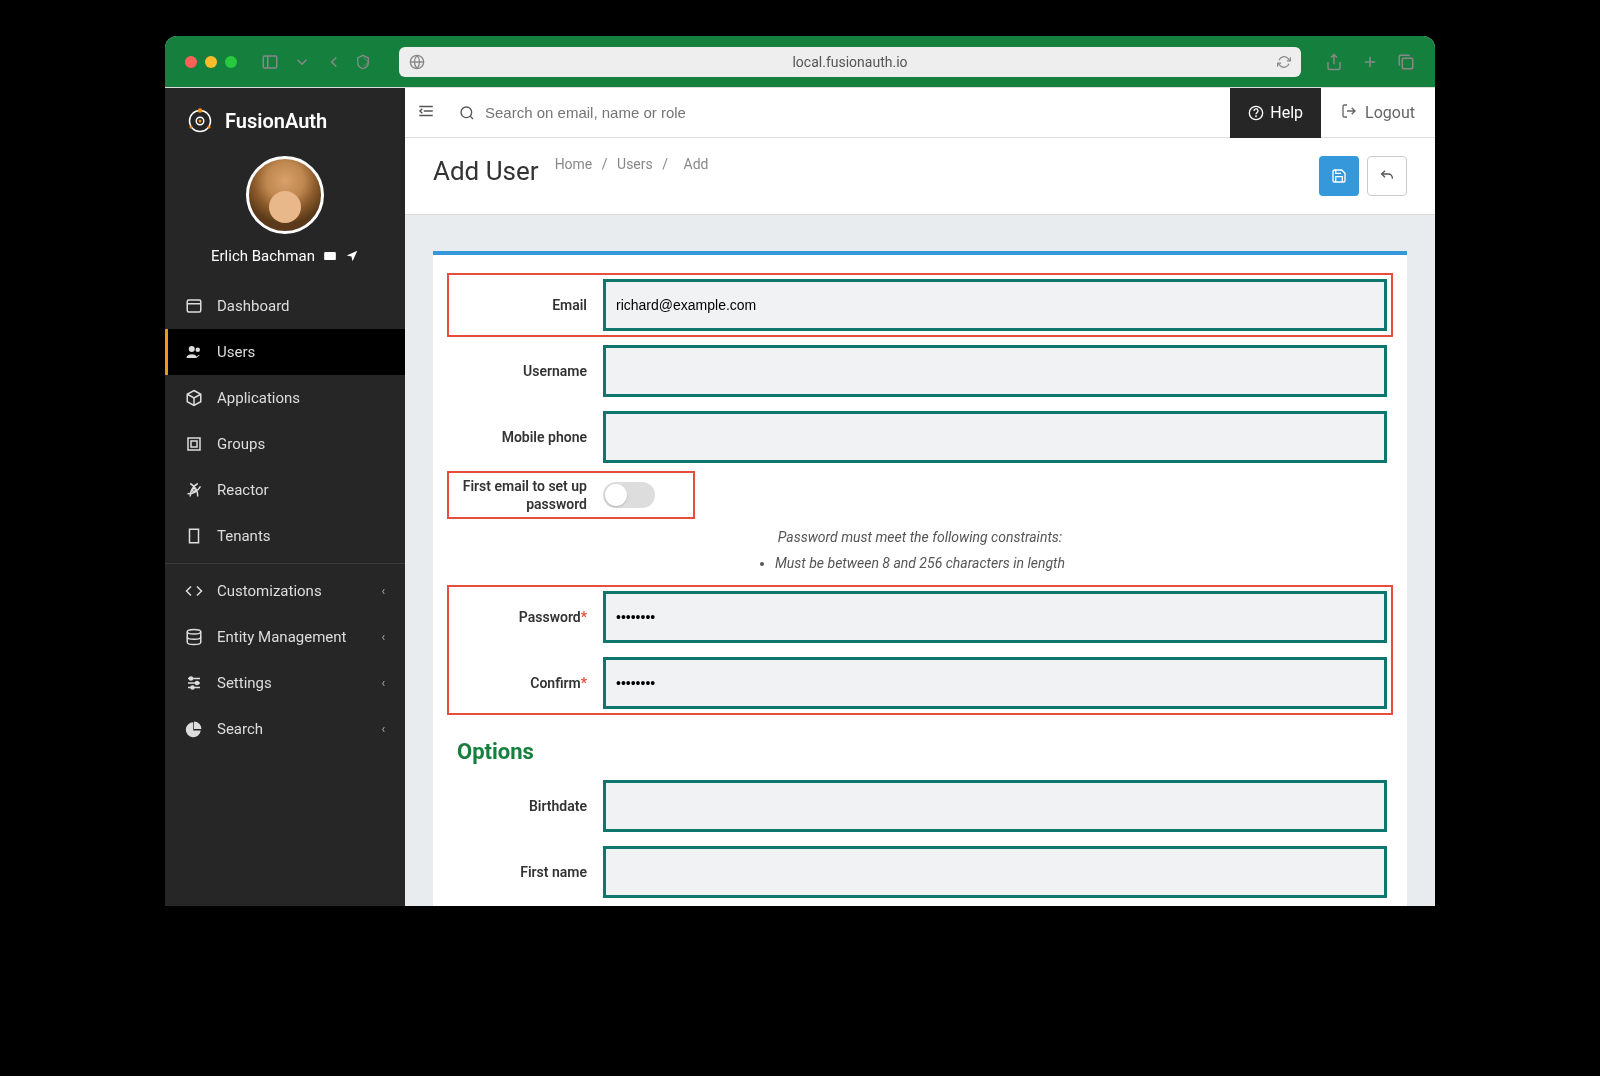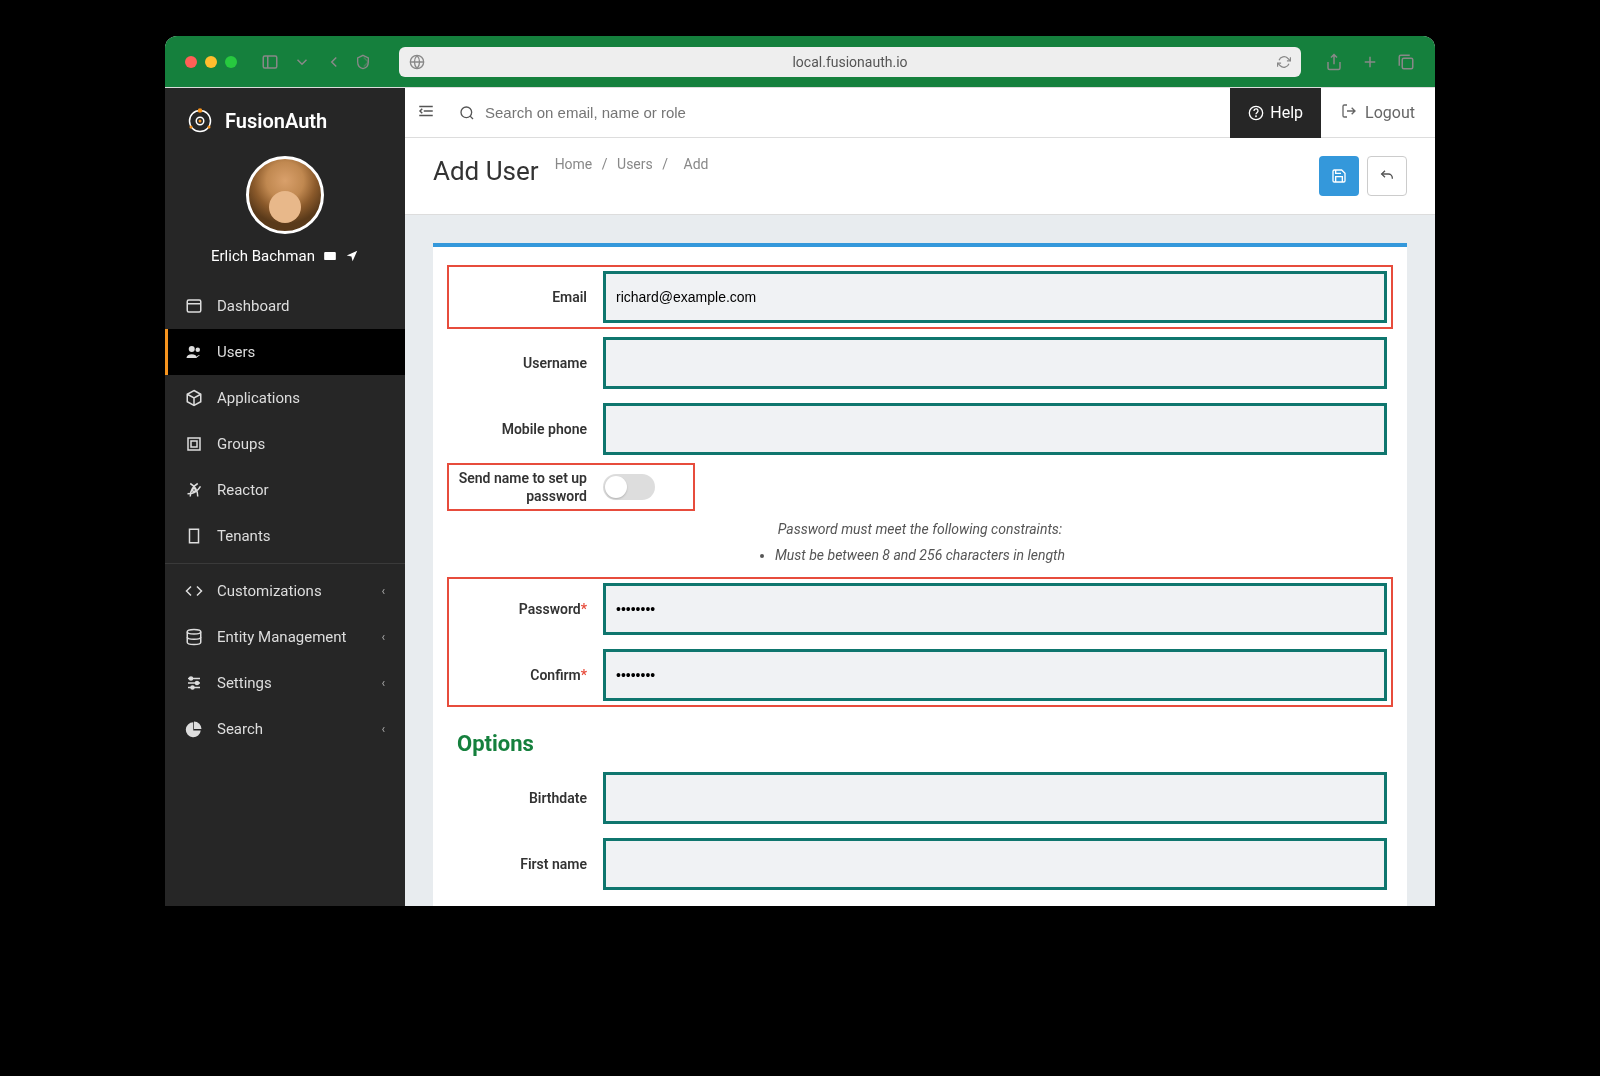--- a/index.html
+++ b/index.html
@@ -42,21 +42,21 @@
 .search input { border: none; outline: none; font-size: 15px; flex: 1; }
 .help-btn { background: #262626; color: #fff; padding: 0 18px; height: 50px; display: flex; align-items: center; gap: 6px; font-size: 16px; cursor: pointer; }
 .logout-btn { padding: 0 20px; color: #666; display: flex; gap: 8px; font-size: 16px; cursor: pointer; }
 .page-header { background: #fff; padding: 18px 28px; display: flex; border-bottom: 1px solid #ddd; }
 .page-title { font-size: 26px; font-weight: 400; color: #333; margin-right: 16px; }
 .breadcrumb { font-size: 14px; color: #888; }
 .breadcrumb span { margin: 0 6px; }
 .header-actions { margin-left: auto; display: flex; gap: 8px; }
 .btn-save { width: 40px; height: 40px; background: #3498db; border-radius: 4px; display: flex; align-items: center; justify-content: center; color: #fff; cursor: pointer; }
 .btn-back { width: 40px; height: 40px; background: #fff; border: 1px solid #ccc; border-radius: 4px; display: flex; align-items: center; justify-content: center; color: #555; cursor: pointer; }
-.content { flex: 1; overflow-y: auto; padding: 28px 28px; }
+.content { flex: 1; overflow-y: auto; padding: 36px 28px; }
 .panel { background: #fff; border-top: 4px solid #3498db; padding: 24px 20px 10px; }
 .form-row { display: flex; align-items: center; margin-bottom: 14px; }
 .form-row label { width: 150px; text-align: right; padding-right: 16px; font-size: 14px; font-weight: 600; color: #333; }
 .form-row label .req { color: #e74c3c; }
 .form-row .field { flex: 1; }
 .form-row input[type=text], .form-row input[type=password] { width: 100%; height: 52px; border: 3px solid #0f766e; background: #f0f2f4; padding: 0 10px; font-size: 14px; }
 .highlight { border: 2px solid #e74c3c; padding: 4px; margin: -6px -6px 8px; }
 .toggle { width: 52px; height: 26px; background: #ddd; border-radius: 13px; position: relative; cursor: pointer; }
 .toggle::after { content: ""; position: absolute; width: 22px; height: 22px; background: #fff; border-radius: 50%; top: 2px; left: 2px; box-shadow: 0 1px 2px rgba(0,0,0,0.2); }
 .hint { text-align: center; font-style: italic; color: #555; font-size: 14px; margin: 10px 0; }
@@ -301,21 +301,21 @@
           <div class="form-row">
             <label>Username</label>
             <div class="field"><input type="text" value="" style=""></div>
           </div>
           <div class="form-row">
             <label>Mobile phone</label>
             <div class="field"><input type="text" value="" style=""></div>
           </div>
           <div class="highlight" style="width:248px">
             <div class="form-row" style="margin-bottom:0">
-              <label class="multiline-label">Send name to set up password</label>
+              <label class="multiline-label">First email to set up password</label>
               <div class="field">
                   <div class="toggle"></div>
                 </div>
             </div>
           </div>
           <div class="hint">Password must meet the following constraints:</div>
           <ul class="hint-list">
             <li>Must be between 8 and 256 characters in length</li>
           </ul>
           <div class="highlight">

